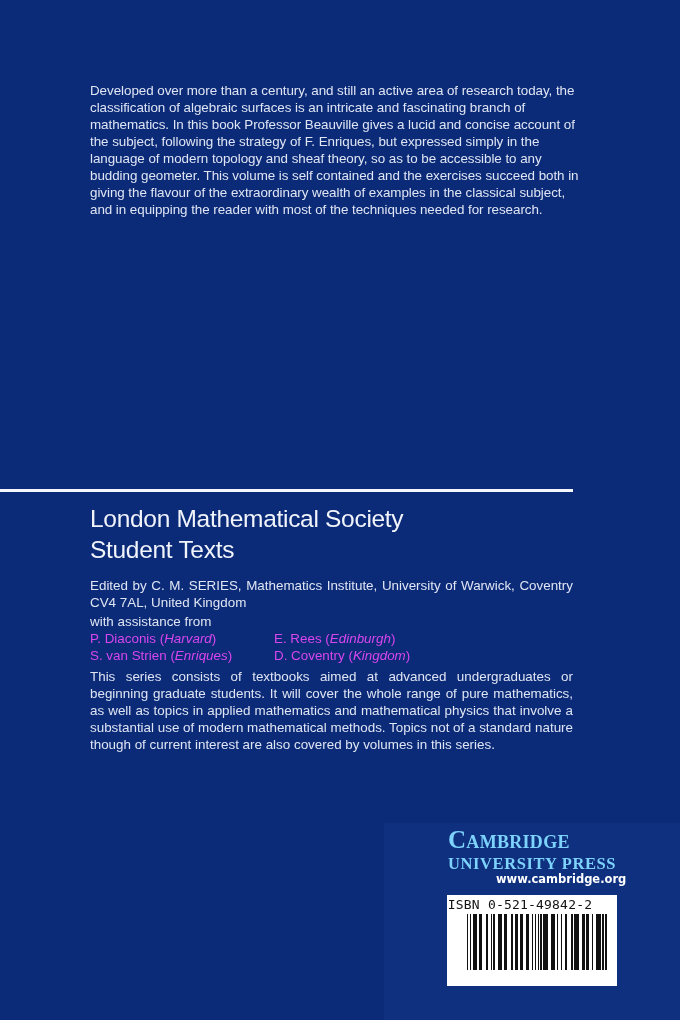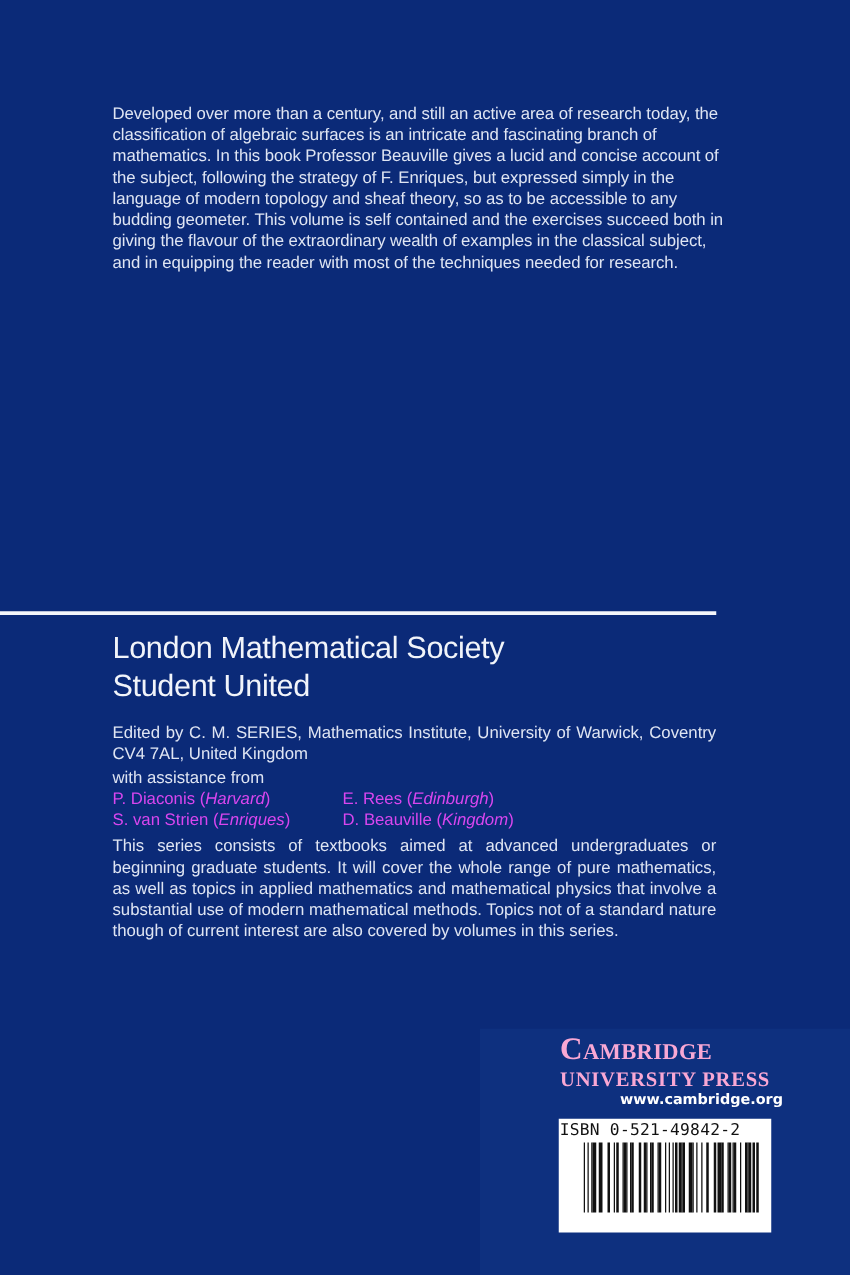--- a/index.html
+++ b/index.html
@@ -44,21 +44,21 @@
       font-size: 13.4px; line-height: 17px; color: #dfe5f3;
       text-align: justify; text-align-last: left;
     }
     .pub-panel {
       position: absolute; left: 384px; top: 823px; width: 296px; height: 197px;
       background: #0e307f;
     }
     .pub-name {
       position: absolute; left: 448px; top: 826px;
       font-family: "Liberation Serif", "DejaVu Serif", serif;
-      font-weight: bold; color: #f9a8d4; letter-spacing: 0.3px;
+      font-weight: bold; color: #7dd3fc; letter-spacing: 0.3px;
     }
     .pub-name .big { font-size: 25px; line-height: 28px; display: block; font-variant: small-caps; }
     .pub-name .small { font-size: 16.5px; line-height: 20px; display: block; letter-spacing: 0.6px; }
     .pub-url {
       position: absolute; left: 448px; top: 872px;
       font-family: "DejaVu Sans", sans-serif; font-weight: bold;
       font-size: 11.5px; color: #ffffff; margin-left: 48px;
     }
     .barcode-box {
       position: absolute; left: 447px; top: 895px; width: 170px; height: 91px;
@@ -83,32 +83,32 @@
   </style>
 </head>
 <body>
 
 <div class="blurb">Developed over more than a century, and still an active area of research today, the classification of algebraic surfaces is an intricate and fascinating branch of mathematics. In this book Professor Beauville gives a lucid and concise account of the subject, following the strategy of F. Enriques, but expressed simply in the language of modern topology and sheaf theory, so as to be accessible to any budding geometer. This volume is self contained and the exercises succeed both in giving the flavour of the extraordinary wealth of examples in the classical subject, and in equipping the reader with most of the techniques needed for research.</div>
 
 <div class="rule"></div>
 
 <div class="series-title">
   <div>London Mathematical Society</div>
-  <div>Student United</div>
+  <div>Student Texts</div>
 </div>
 
 <div class="editor">Edited by C. M. SERIES, Mathematics Institute, University of Warwick, Coventry CV4 7AL, United Kingdom</div>
 
 <div class="assist-label">with assistance from</div>
 
 <div class="assist-grid">
   <div><span>P. Diaconis</span> (<em>Harvard</em>)</div>
   <div><span>E. Rees</span> (<em>Edinburgh</em>)</div>
   <div><span>S. van Strien</span> (<em>Enriques</em>)</div>
-  <div><span>D. Beauville</span> (<em>Kingdom</em>)</div>
+  <div><span>D. Coventry</span> (<em>Kingdom</em>)</div>
 </div>
 
 <div class="series-desc">This series consists of textbooks aimed at advanced undergraduates or beginning graduate students. It will cover the whole range of pure mathematics, as well as topics in applied mathematics and mathematical physics that involve a substantial use of modern mathematical methods. Topics not of a standard nature though of current interest are also covered by volumes in this series.</div>
 
 <div class="pub-panel"></div>
 
 <div class="pub-name">
   <span class="big">Cambridge</span>
   <span class="small">UNIVERSITY PRESS</span>
 </div>

